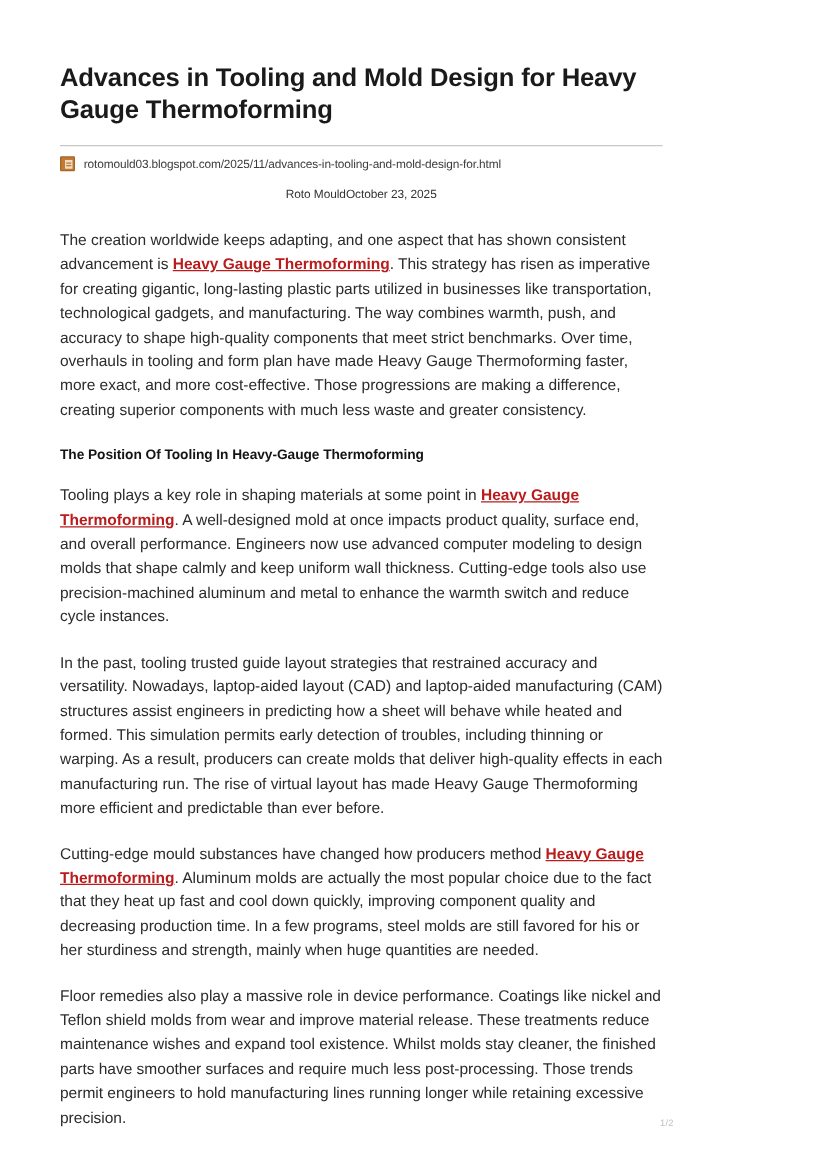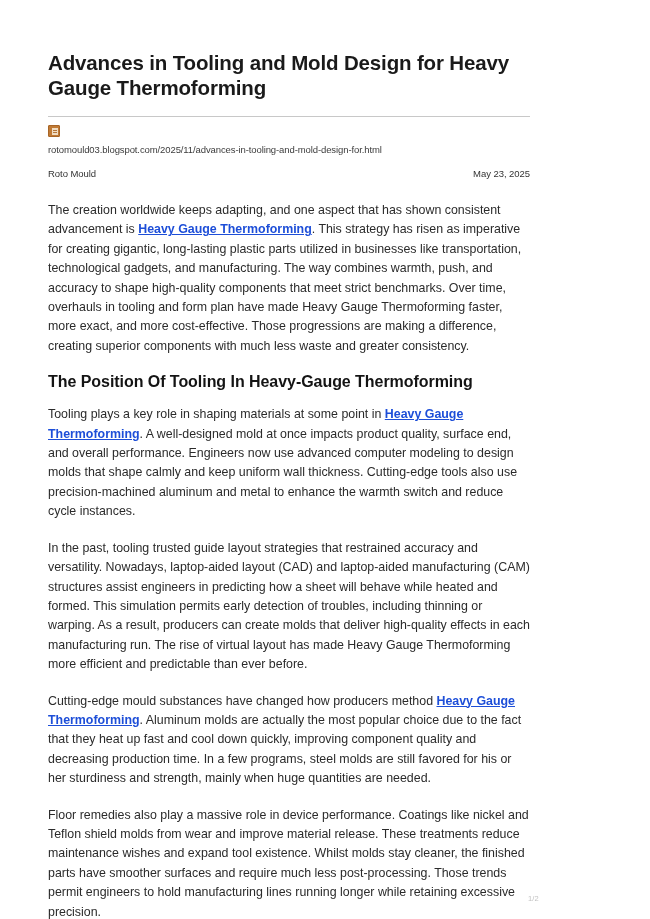--- a/index.html
+++ b/index.html
@@ -34,24 +34,23 @@
     max-width: 545px;
   }
   .source-rule {
     border: 0;
     border-top: 1px solid #c8c8c8;
     margin: 0 0 8px 0;
     width: 100%;
   }
   .source-row {
     display: flex;
-    align-items: flex-start;
+    align-items: flex-end;
     gap: 7px;
     margin-bottom: 13px;
-    flex-direction: column;
   }
   .favicon {
     width: 12px;
     height: 12px;
     flex: 0 0 12px;
     background: #c07a35;
     border: 1px solid #a86526;
     border-radius: 1px;
     position: relative;
     box-sizing: border-box;
@@ -72,50 +71,50 @@
     box-shadow: 0 2px 0 0 #b5763a;
   }
   .source-url {
     font-size: 9.5px;
     color: #3c3c3c;
     letter-spacing: -0.1px;
     white-space: nowrap;
   }
   .byline-row {
     display: flex;
-    justify-content: space-between;
+    justify-content: center;
     align-items: baseline;
     margin-bottom: 22px;
   }
   .byline-author, .byline-date {
     font-size: 9.5px;
     color: #333333;
     letter-spacing: -0.05px;
   }
   .body-p {
     font-size: 12.4px;
     line-height: 19.4px;
     color: #2b2b2b;
     margin: 0 0 17px 0;
     text-align: left;
     max-width: 556px;
   }
   .section-h {
-    font-size: 16px;
+    font-size: 11px;
     line-height: 18px;
     font-weight: bold;
     color: #141414;
     margin: 0 0 14px 0;
     letter-spacing: -0.05px;
   }
   .section-h.spaced-top {
     margin-top: 34px;
   }
   a.inline-link {
-    color: #1d4ed8;
+    color: #b91c1c;
     font-weight: bold;
   }
   .page-number {
     position: absolute;
     right: 37px;
     bottom: 16px;
     font-size: 7.5px;
     color: #c2c2c2;
     letter-spacing: 0.2px;
   }
@@ -129,21 +128,21 @@
 
   <hr class="source-rule">
 
   <div class="source-row">
     <span class="favicon"></span>
     <span class="source-url">rotomould03.blogspot.com/2025/11/advances-in-tooling-and-mold-design-for.html</span>
   </div>
 
   <div class="byline-row">
     <span class="byline-author">Roto Mould</span>
-    <span class="byline-date">May 23, 2025</span>
+    <span class="byline-date">October 23, 2025</span>
   </div>
 
   <p class="body-p">
     <span>The creation worldwide keeps adapting, and one aspect that has shown consistent advancement is </span><a class="inline-link" href="#">Heavy Gauge Thermoforming</a><span>. This strategy has risen as imperative for creating gigantic, long-lasting plastic parts utilized in businesses like transportation, technological gadgets, and manufacturing. The way combines warmth, push, and accuracy to shape high-quality components that meet strict benchmarks. Over time, overhauls in tooling and form plan have made Heavy Gauge Thermoforming faster, more exact, and more cost-effective. Those progressions are making a difference, creating superior components with much less waste and greater consistency.</span>
   </p>
 
   <h2 class="section-h">The Position Of Tooling In Heavy-Gauge Thermoforming</h2>
 
   <p class="body-p">
     <span>Tooling plays a key role in shaping materials at some point in </span><a class="inline-link" href="#">Heavy Gauge Thermoforming</a><span>. A well-designed mold at once impacts product quality, surface end, and overall performance. Engineers now use advanced computer modeling to design molds that shape calmly and keep uniform wall thickness. Cutting-edge tools also use precision-machined aluminum and metal to enhance the warmth switch and reduce cycle instances.</span>

